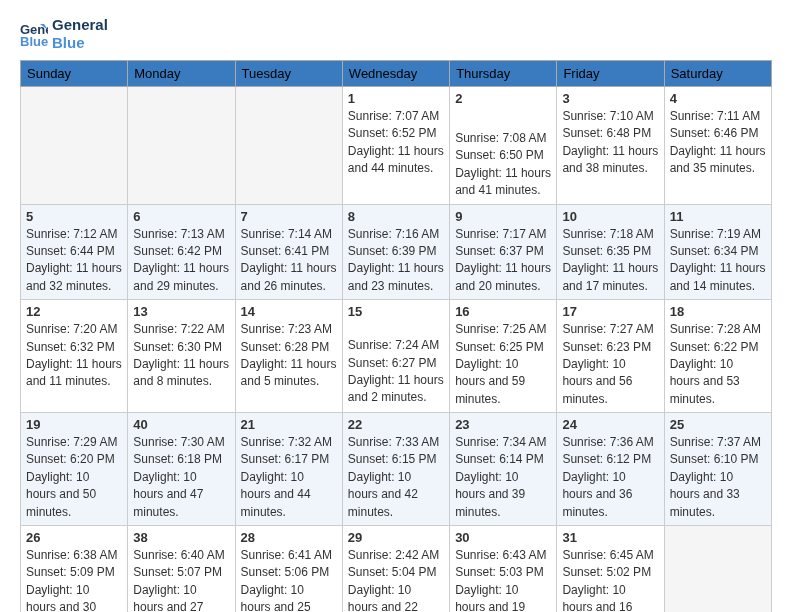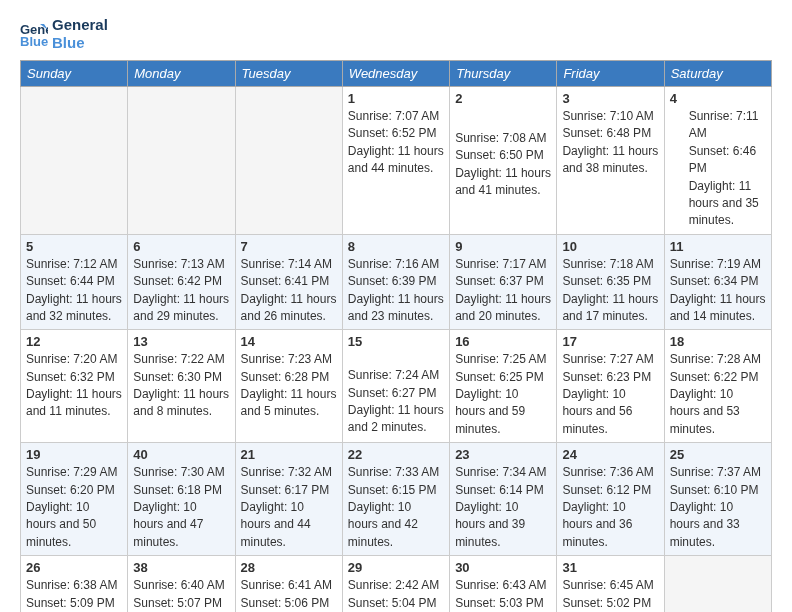--- a/index.html
+++ b/index.html
@@ -5,21 +5,21 @@
     * { box-sizing: border-box; margin: 0; padding: 0; }
     body { font-family: Arial, sans-serif; background: #fff; width: 792px; min-height: 612px; }
     .container { padding: 16px 20px; }
     .header { display: flex; justify-content: space-between; align-items: flex-start; margin-bottom: 8px; }
     .logo { display: flex; align-items: center; }
     .logo-icon { width: 28px; height: 28px; margin-right: 4px; }
     .title-block { text-align: right; }
     .month-title { font-size: 32px; color: #333; font-weight: normal; }
     .subtitle { font-size: 14px; color: #333; }
     .calendar { width: 100%; border-collapse: collapse; margin-top: 4px; }
-    .calendar th { background: #3a7abf; color: #ffffff; text-align: left; padding: 5px 6px; font-size: 13px; font-weight: normal; border: 1px solid #aaa; font-style: italic; }
+    .calendar th { background: #3a7abf; color: #000000; text-align: left; padding: 5px 6px; font-size: 13px; font-weight: normal; border: 1px solid #aaa; }
     .calendar td { border: 1px solid #ccc; vertical-align: top; padding: 4px 5px; font-size: 10.5px; color: #333; width: calc(100%/7); min-height: 80px; }
     .calendar td.empty { background: #f5f5f5; }
     .day-num { font-size: 13px; font-weight: bold; margin-bottom: 2px; }
     .day-info { line-height: 1.45; font-size: 12px; }
     .week-row td { height: 90px; }
     .alt-row td { background: #f0f5fb; }
   </style>
 </head>
 <body>
 
@@ -72,21 +72,21 @@
 Daylight: 11 hours and 41 minutes.</div>
           </td>
           <td>
             <div class="day-num">3</div>
             <div class="day-info" style="white-space: pre-line;">Sunrise: 7:10 AM
 Sunset: 6:48 PM
 Daylight: 11 hours and 38 minutes.</div>
           </td>
           <td>
             <div class="day-num">4</div>
-            <div class="day-info" style="white-space: pre-line; margin-left: 19px;">Sunrise: 7:11 AM
+            <div class="day-info" style="white-space: pre-line;">Sunrise: 7:11 AM
 Sunset: 6:46 PM
 Daylight: 11 hours and 35 minutes.</div>
           </td>
         </tr>
         <tr class="alt-row week-row">
           <td>
             <div class="day-num">5</div>
             <div class="day-info" style="white-space: pre-line;">Sunrise: 7:12 AM
 Sunset: 6:44 PM
 Daylight: 11 hours and 32 minutes.</div>

